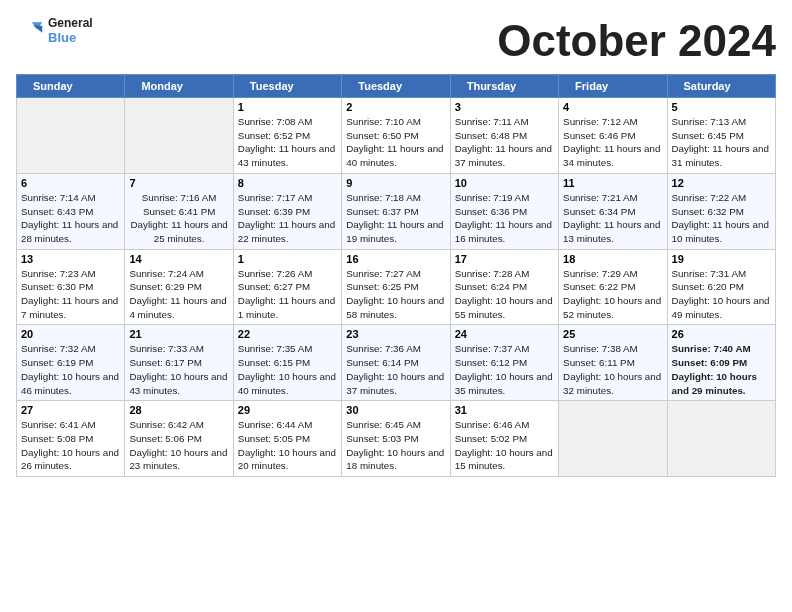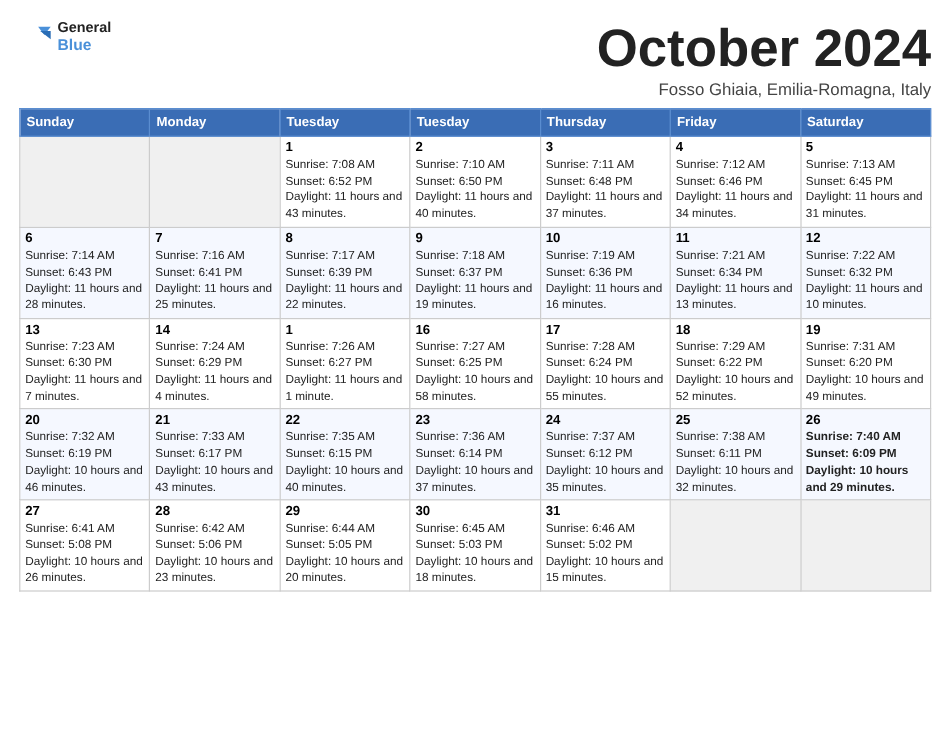--- a/index.html
+++ b/index.html
@@ -38,21 +38,21 @@
       color: #444;
     }
     .calendar {
       width: 100%;
       border-collapse: collapse;
       font-size: 10.5px;
     }
     .calendar th {
       background: #3a6db5;
       color: #fff;
-      padding: 5px 5px;
+      padding: 5px 16px;
       text-align: left;
       font-size: 11px;
       border: 1px solid #5a8dd0;
     }
     .calendar td {
       border: 1px solid #ccc;
       vertical-align: top;
       padding: 3px 4px;
       width: 108px;
       min-height: 70px;
@@ -88,21 +88,20 @@
     </svg>
     <div>
       <div style="font-size:12px;font-weight:bold;color:#1a1a2e;line-height:1.2;">
         <span style="color:#222;">General</span>
       </div>
       <div style="font-size:13px;font-weight:bold;color:#4a90d9;line-height:1.2;">Blue</div>
     </div>
   </div>
   <div class="title-area">
     <div class="month-title">October 2024</div>
-    <div class="location-title">Fosso Ghiaia, Emilia-Romagna, Italy</div>
   </div>
 </div>
 
 <table class="calendar">
   <thead>
     <tr id="weekday-header">
         <th>Sunday</th>
         <th>Monday</th>
         <th>Tuesday</th>
         <th>Tuesday</th>
@@ -148,21 +147,21 @@
       </tr>
       <tr>
         <td>
           <span class="day-number">6</span>
           <div class="day-info" style="white-space: pre-line;">Sunrise: 7:14 AM
 Sunset: 6:43 PM
 Daylight: 11 hours and 28 minutes.</div>
         </td>
         <td>
           <span class="day-number">7</span>
-          <div class="day-info" style="white-space: pre-line;">Sunrise: 7:16 AM
+          <div class="day-info" style="white-space: pre-line; text-align: center;">Sunrise: 7:16 AM
 Sunset: 6:41 PM
 Daylight: 11 hours and 25 minutes.</div>
         </td>
         <td>
           <span class="day-number">8</span>
           <div class="day-info" style="white-space: pre-line;">Sunrise: 7:17 AM
 Sunset: 6:39 PM
 Daylight: 11 hours and 22 minutes.</div>
         </td>
         <td>

